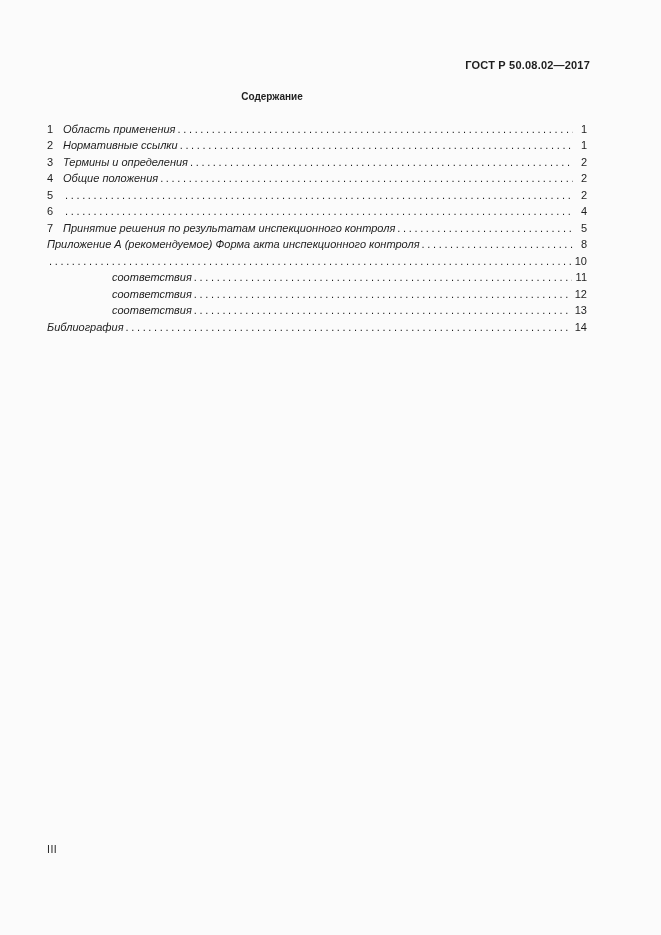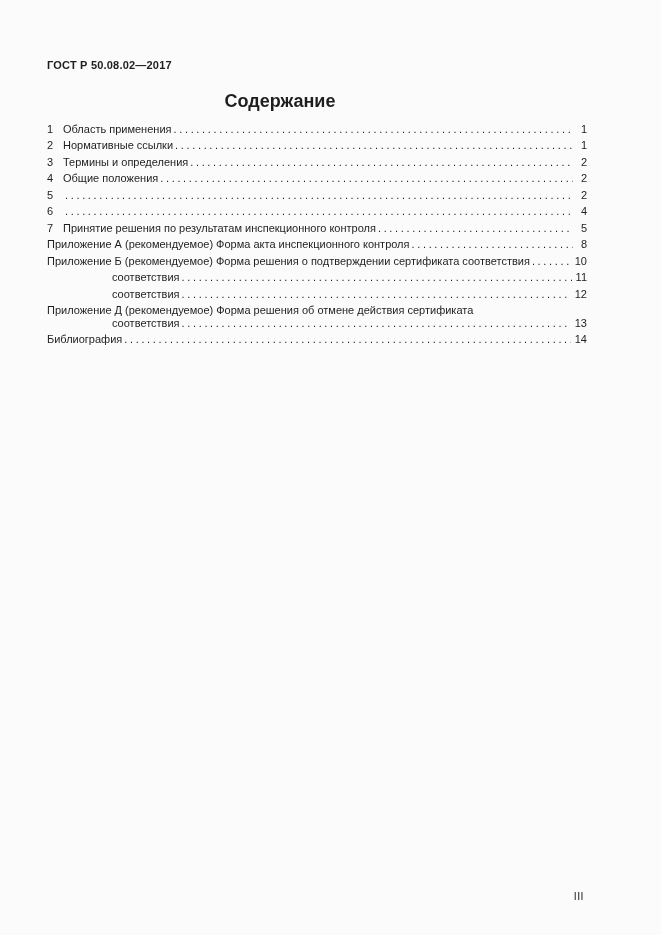--- a/index.html
+++ b/index.html
@@ -13,33 +13,33 @@
     color: #1e1e1e;
     font-family: "Liberation Sans", sans-serif;
     position: relative;
     overflow: hidden;
   }
   .doc-header {
     position: absolute;
     top: 59px;
     left: 47px;
     width: 543px;
-    text-align: left;
+    text-align: right;
     font-weight: bold;
     font-size: 11px;
     letter-spacing: 0.2px;
   }
   .doc-title {
     position: absolute;
     top: 91px;
-    left: 8px;
+    left: 0;
     width: 544px;
     text-align: center;
     font-weight: bold;
-    font-size: 18px;
+    font-size: 10px;
   }
   .toc {
     position: absolute;
     top: 123px;
     left: 47px;
     width: 540px;
     font-size: 11px;
   }
   .entry {
     line-height: 12.6px;
@@ -49,20 +49,21 @@
     display: flex;
     align-items: baseline;
   }
   .num {
     flex: none;
     width: 16px;
   }
   .label {
     flex: none;
     white-space: nowrap;
+    font-style: italic;
   }
   .dots {
     flex: 1 1 auto;
     overflow: hidden;
     white-space: nowrap;
     letter-spacing: -0.2px;
     margin-left: 2px;
   }
   .pg {
     flex: none;
@@ -71,24 +72,22 @@
     text-align: right;
   }
   .l2 {
     padding-left: 65px;
   }
   .doc-footer {
     position: absolute;
     top: 843px;
     left: 47px;
     width: 537px;
-    text-align: right;
     font-size: 10.5px;
     letter-spacing: 0.5px;
-    margin-top: 47px;
   }
 </style>
 </head>
 <body>
 
 <div class="doc-header">ГОСТ Р 50.08.02—2017</div>
 
 <div class="doc-title">Содержание</div>
 
 <div class="toc">
@@ -157,21 +156,20 @@
   <div class="entry">
     <div class="row">
       <span class="label">Приложение А (рекомендуемое) Форма акта инспекционного контроля</span>
       <span class="dots">. . . . . . . . . . . . . . . . . . . . . . . . . . . . . . . . . . . . . . . . . . . . . . . . . . . . . . . . . . . . . . . . . . . . . . . . . . . . . . . . . . . . . . . . . . . . . . . . . . . . . . . . . . . . . . . . . . . . . . . . . . . . . . . . . . . . . . . . . . . . . . . . . . . . . . . . . . . . . . . . </span>
       <span class="pg">8</span>
     </div>
   </div>
 
   <div class="entry">
     <div class="row">
-      <span class="label">Приложение Б (рекомендуемое) Форма решения о подтверждении сертификата соответствия</span>
       <span class="dots">. . . . . . . . . . . . . . . . . . . . . . . . . . . . . . . . . . . . . . . . . . . . . . . . . . . . . . . . . . . . . . . . . . . . . . . . . . . . . . . . . . . . . . . . . . . . . . . . . . . . . . . . . . . . . . . . . . . . . . . . . . . . . . . . . . . . . . . . . . . . . . . . . . . . . . . . . . . . . . . . </span>
       <span class="pg">10</span>
     </div>
   </div>
 
   <div class="entry">
     <div class="row l2">
       <span class="label">соответствия</span>
       <span class="dots">. . . . . . . . . . . . . . . . . . . . . . . . . . . . . . . . . . . . . . . . . . . . . . . . . . . . . . . . . . . . . . . . . . . . . . . . . . . . . . . . . . . . . . . . . . . . . . . . . . . . . . . . . . . . . . . . . . . . . . . . . . . . . . . . . . . . . . . . . . . . . . . . . . . . . . . . . . . . . . . . </span>
       <span class="pg">11</span>
@@ -180,23 +178,20 @@
 
   <div class="entry">
     <div class="row l2">
       <span class="label">соответствия</span>
       <span class="dots">. . . . . . . . . . . . . . . . . . . . . . . . . . . . . . . . . . . . . . . . . . . . . . . . . . . . . . . . . . . . . . . . . . . . . . . . . . . . . . . . . . . . . . . . . . . . . . . . . . . . . . . . . . . . . . . . . . . . . . . . . . . . . . . . . . . . . . . . . . . . . . . . . . . . . . . . . . . . . . . . </span>
       <span class="pg">12</span>
     </div>
   </div>
 
   <div class="entry">
-    <div class="row">
-      <span class="label">Приложение Д (рекомендуемое) Форма решения об отмене действия сертификата</span>
-    </div>
     <div class="row l2">
       <span class="label">соответствия</span>
       <span class="dots">. . . . . . . . . . . . . . . . . . . . . . . . . . . . . . . . . . . . . . . . . . . . . . . . . . . . . . . . . . . . . . . . . . . . . . . . . . . . . . . . . . . . . . . . . . . . . . . . . . . . . . . . . . . . . . . . . . . . . . . . . . . . . . . . . . . . . . . . . . . . . . . . . . . . . . . . . . . . . . . . </span>
       <span class="pg">13</span>
     </div>
   </div>
 
   <div class="entry">
     <div class="row">
       <span class="label">Библиография</span>

